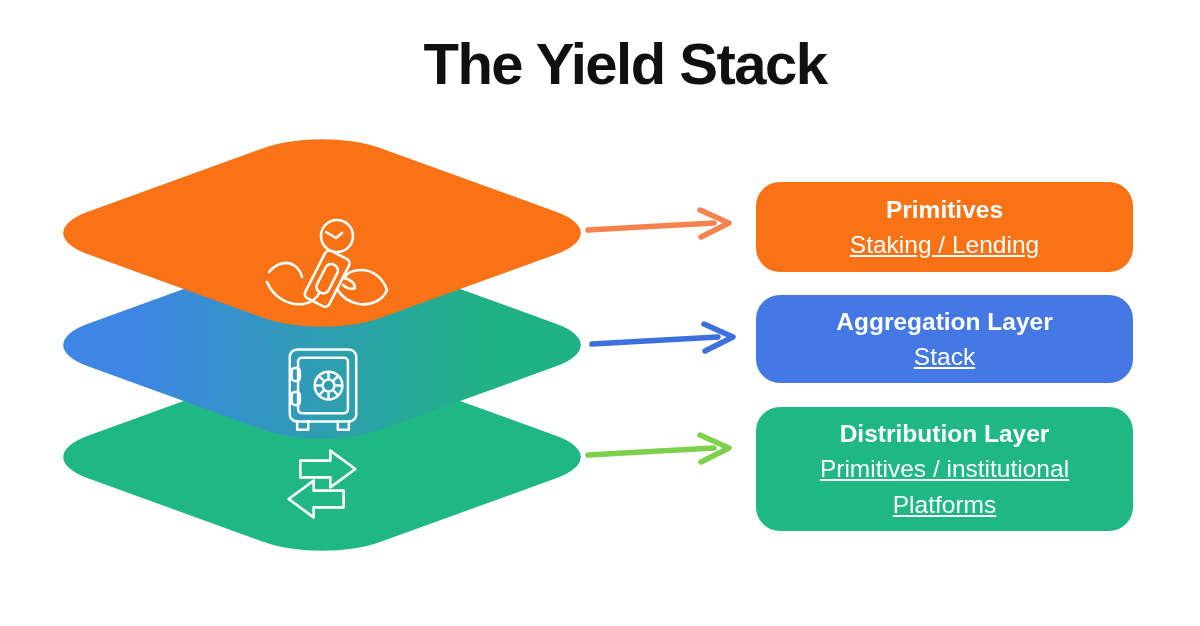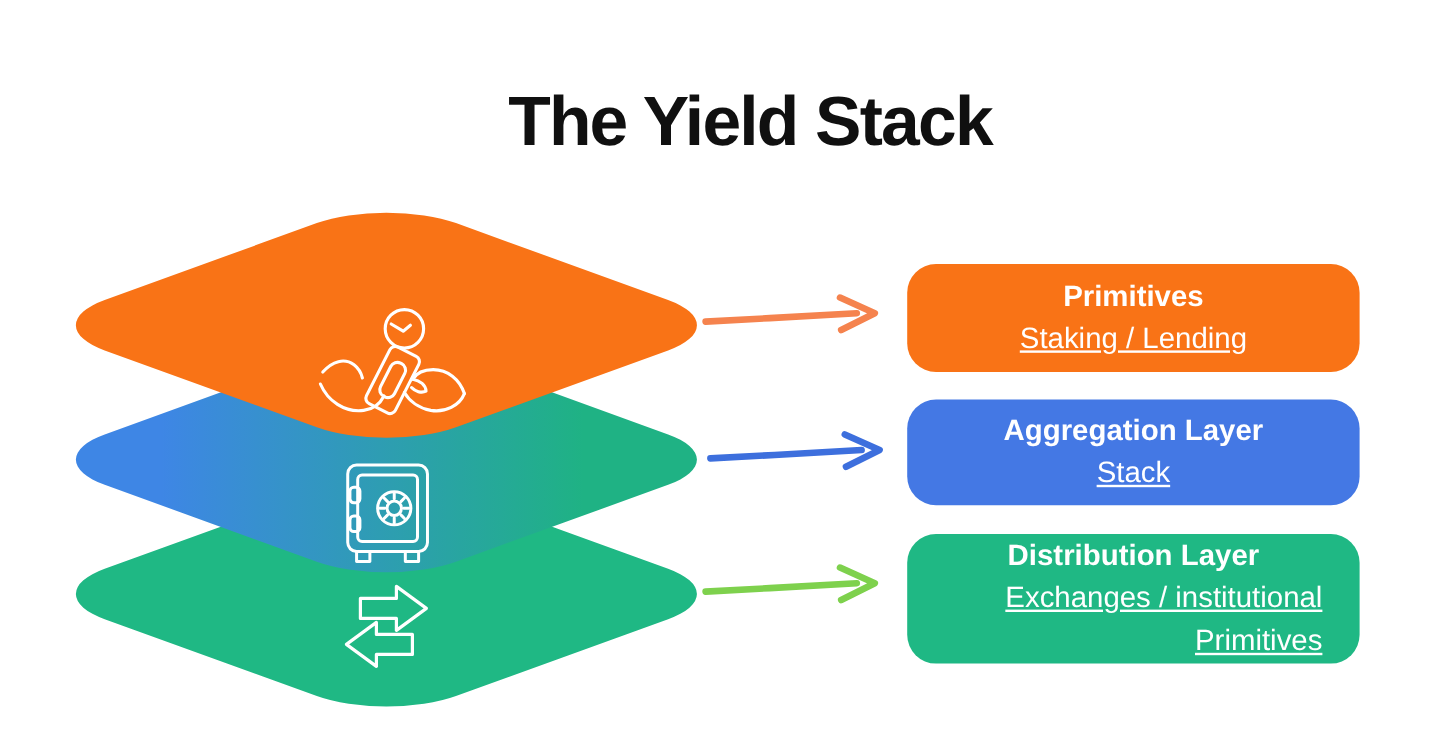--- a/index.html
+++ b/index.html
@@ -1,18 +1,18 @@
 <!DOCTYPE html>
 <html><head>
 <meta charset="utf-8">
 <style>
   html,body{margin:0;padding:0;background:#fff;}
   body{width:1200px;height:626px;position:relative;overflow:hidden;
        font-family:"Liberation Sans",sans-serif;}
-  .canvas{position:absolute;inset:0;margin-top:38px;}
+  .canvas{position:absolute;inset:0;}
 
   
   .page-title{position:absolute;top:30px;left:25px;width:1200px;
     text-align:center;font-size:58px;font-weight:bold;letter-spacing:-1.5px;
     color:#101010;}
 
   
   .diamond{position:absolute;width:414px;height:414px;border-radius:82px;
     transform:scaleY(0.3624) rotate(45deg);}
   .d1{left:115px;top:26px;background:#F97316;z-index:5;}
@@ -26,24 +26,24 @@
 
   .connector{position:absolute;width:160px;height:44px;z-index:7;}
   .a1{left:583px;top:203px;}
   .a2{left:587px;top:317px;}
   .a3{left:583px;top:428px;}
 
   
   .label-box{position:absolute;left:756px;width:377px;border-radius:24px;
     color:#fff;display:flex;flex-direction:column;align-items:center;
     justify-content:center;text-align:center;font-size:24.5px;line-height:1.44;
-    padding:0 31px;box-sizing:border-box;}
+    padding:0 12px;box-sizing:border-box;}
   .b1{top:182px;height:90px;background:#F97316;}
   .b2{top:295px;height:88px;background:#4478E4;align-items:center;}
-  .b3{top:407px;height:108px;background:#1FB884;text-align:right;}
+  .b3{top:407px;height:124px;background:#1FB884;}
   .box-title{font-weight:bold;}
   .box-subtitle{font-weight:normal;text-decoration:underline;}
 </style>
 </head>
 <body>
 
 <div class="canvas">
 
   <div class="page-title">The Yield Stack</div>
 
@@ -116,16 +116,16 @@
   <div class="label-box b1">
     <div class="box-title">Primitives</div>
     <div class="box-subtitle">Staking / Lending</div>
   </div>
   <div class="label-box b2">
     <div class="box-title">Aggregation Layer</div>
     <div class="box-subtitle">Stack</div>
   </div>
   <div class="label-box b3">
     <div class="box-title">Distribution Layer</div>
-    <div class="box-subtitle">Exchanges / institutional Primitives</div>
+    <div class="box-subtitle">Primitives / institutional Platforms</div>
   </div>
 
 </div>
 
 </body></html>

